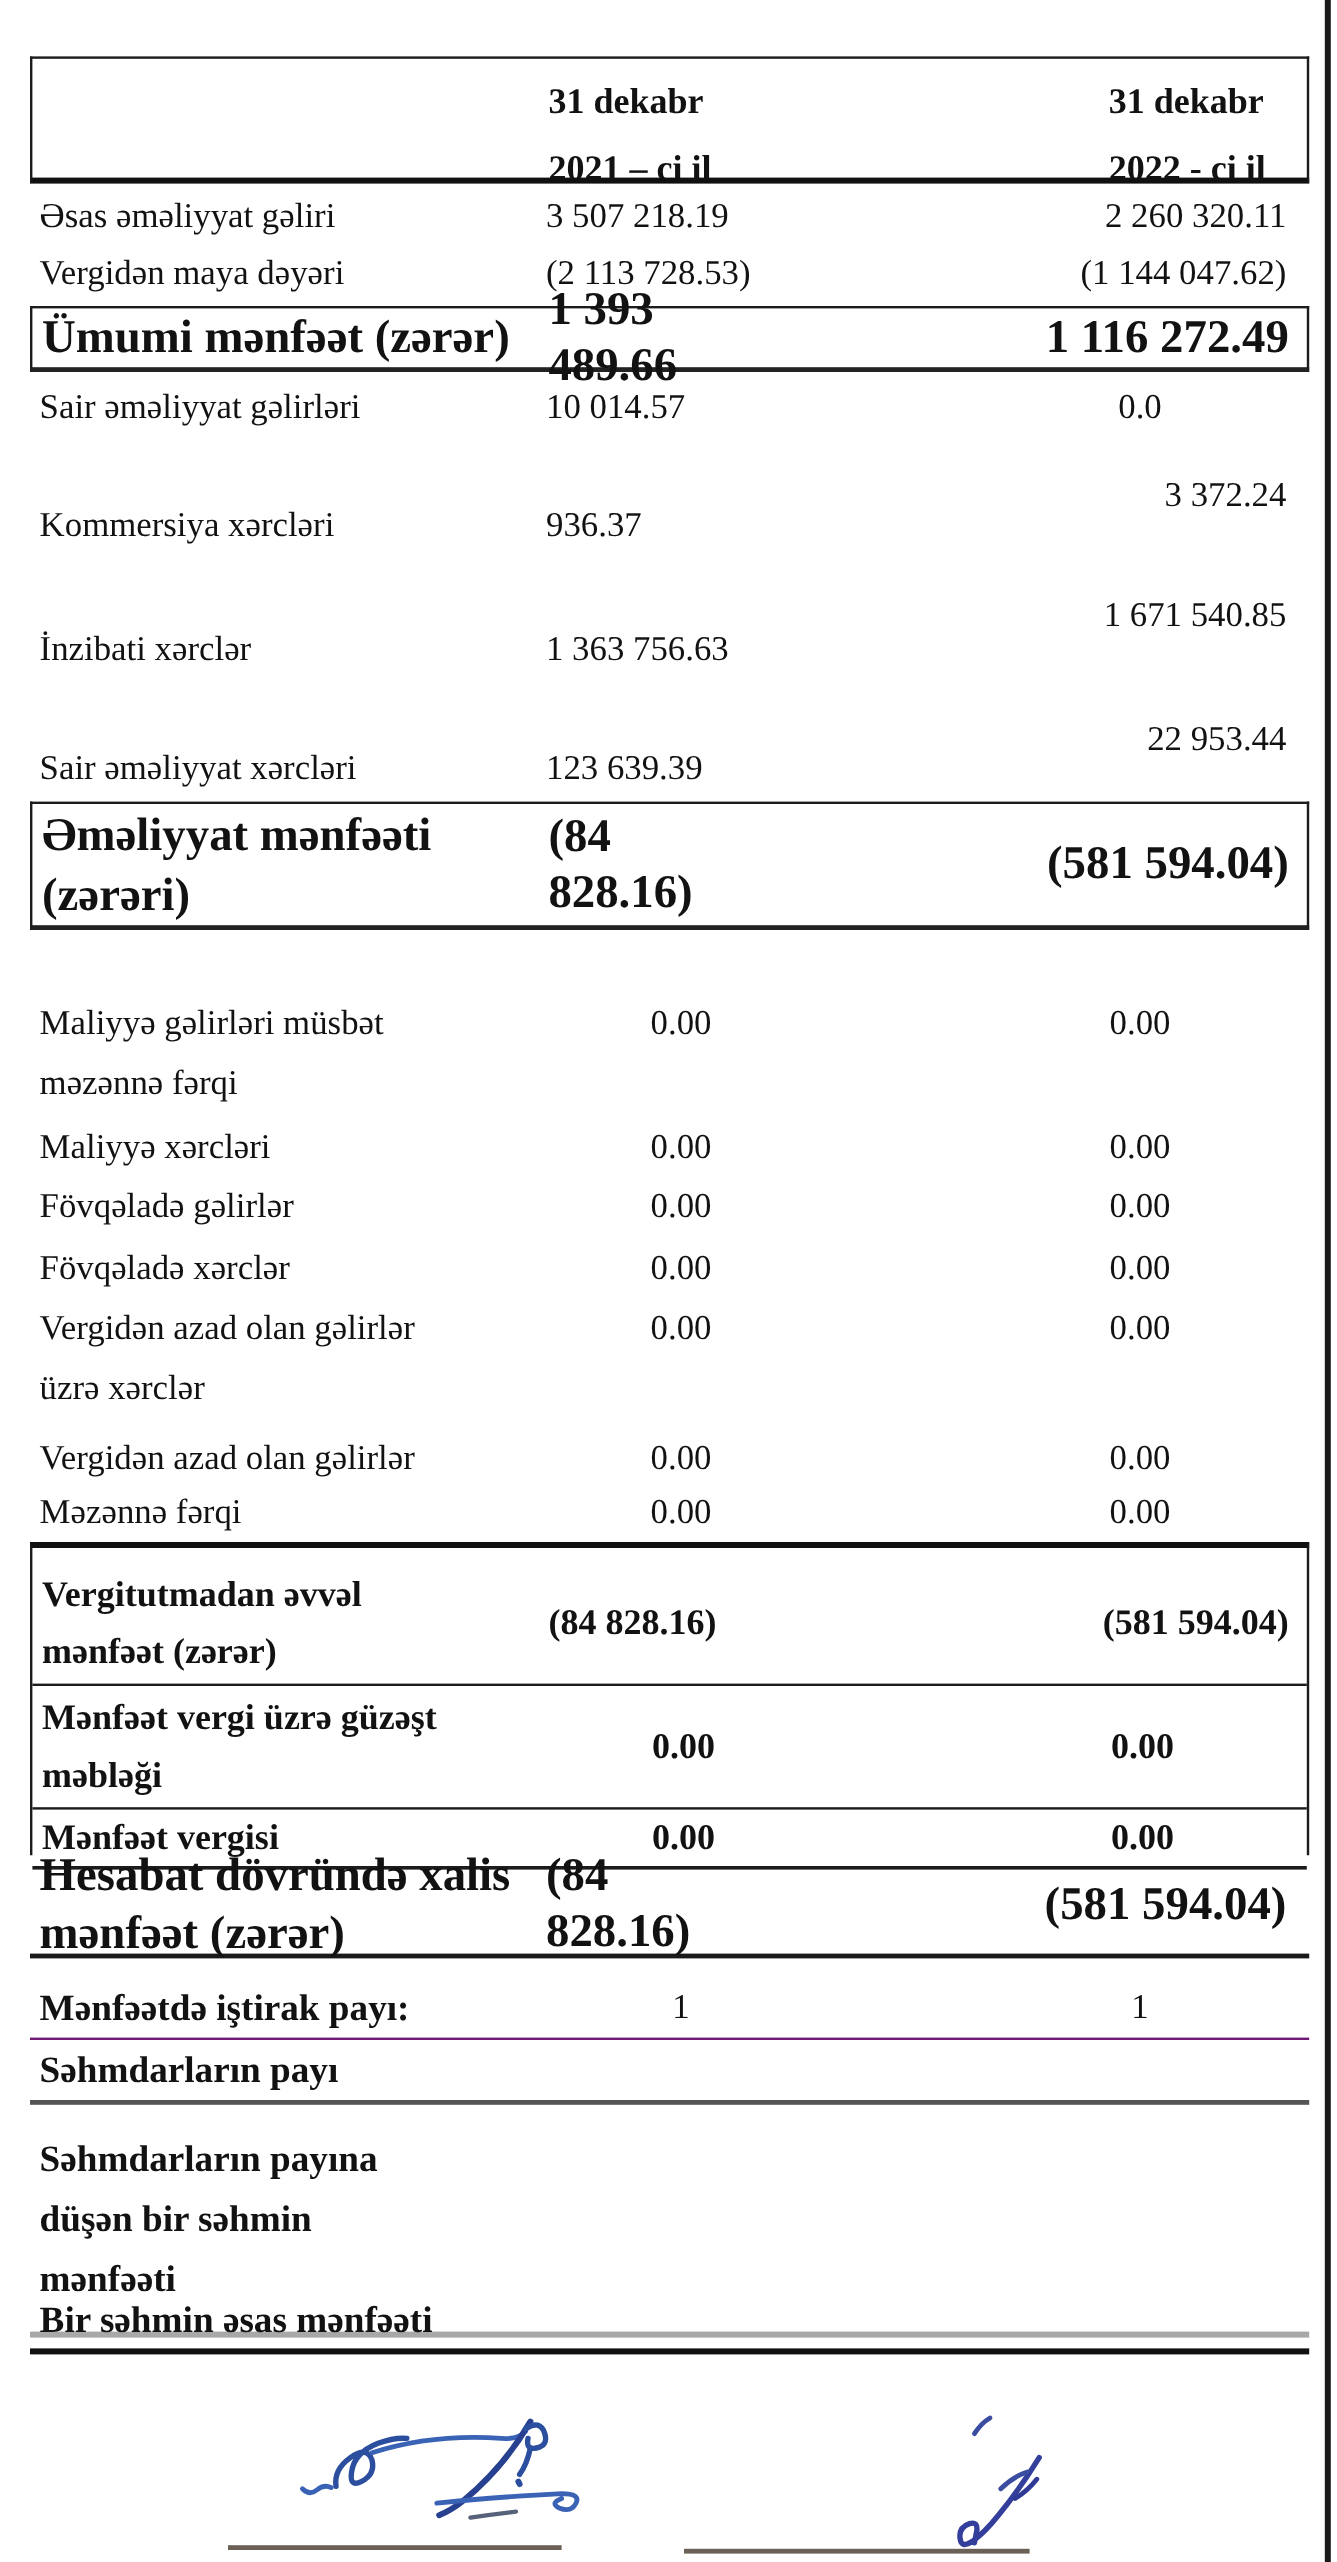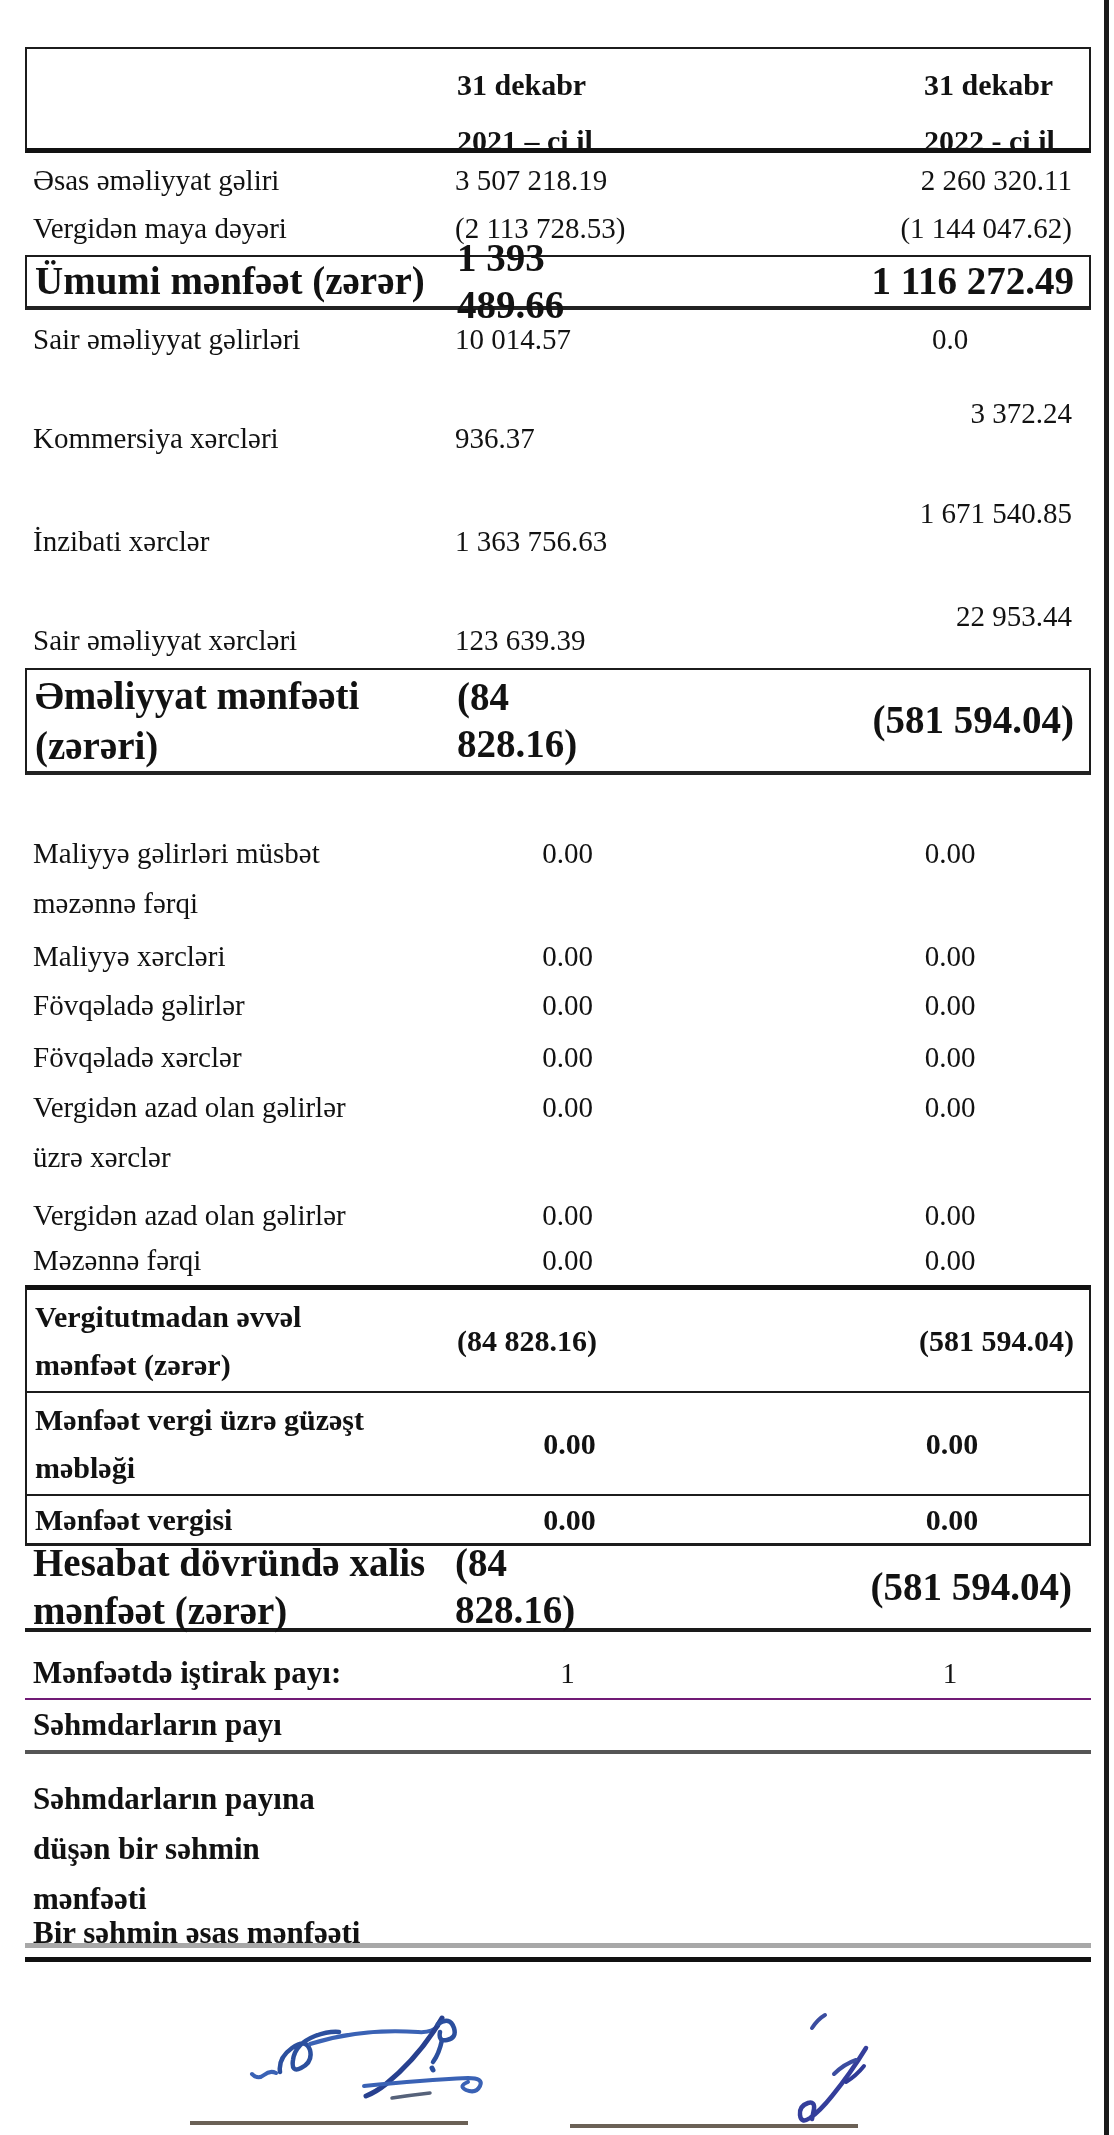--- a/index.html
+++ b/index.html
@@ -40,21 +40,21 @@
   .p5{top:466px;height:103px;}
   .p6{top:569px;height:99px;}
   .p7{top:668px;height:107px;}
   .p8{top:828px;height:105px;}
   .p9{top:932px;height:48px;}
   .p10{top:981px;height:48px;}
   .p11{top:1033px;height:48px;}
   .p12{top:1082px;height:104px;}
   .p13{top:1191px;height:48px;}
   .p14{top:1236px;height:48px;}
-  .s15{height:103px;border-bottom:2px solid #1c1c1c;}
+  .s15{height:103px;border-bottom:2px solid #1c1c1c;margin-top:12px;}
   .s16{height:103px;border-bottom:2px solid #1c1c1c;}
   .s17{height:50px;border-bottom:3px solid #1c1c1c;}
   .p18{top:1546px;height:86px;border-bottom:4px solid #1a1a1a;}
   .p19{top:1648px;height:52px;border-bottom:2px solid #701a75;}
   .p20{top:1700px;height:54px;border-bottom:4px solid #555;}
   .p21{top:1754px;height:194px;border-bottom:5px solid #a8a8a8;}
   .p22{top:1908px;height:54px;border-bottom:5px solid #111;}
   
   .hbox{position:absolute;left:25px;top:47px;width:1066px;height:106px;box-sizing:border-box;
         border:2px solid #1c1c1c;border-bottom:5px solid #111;}

